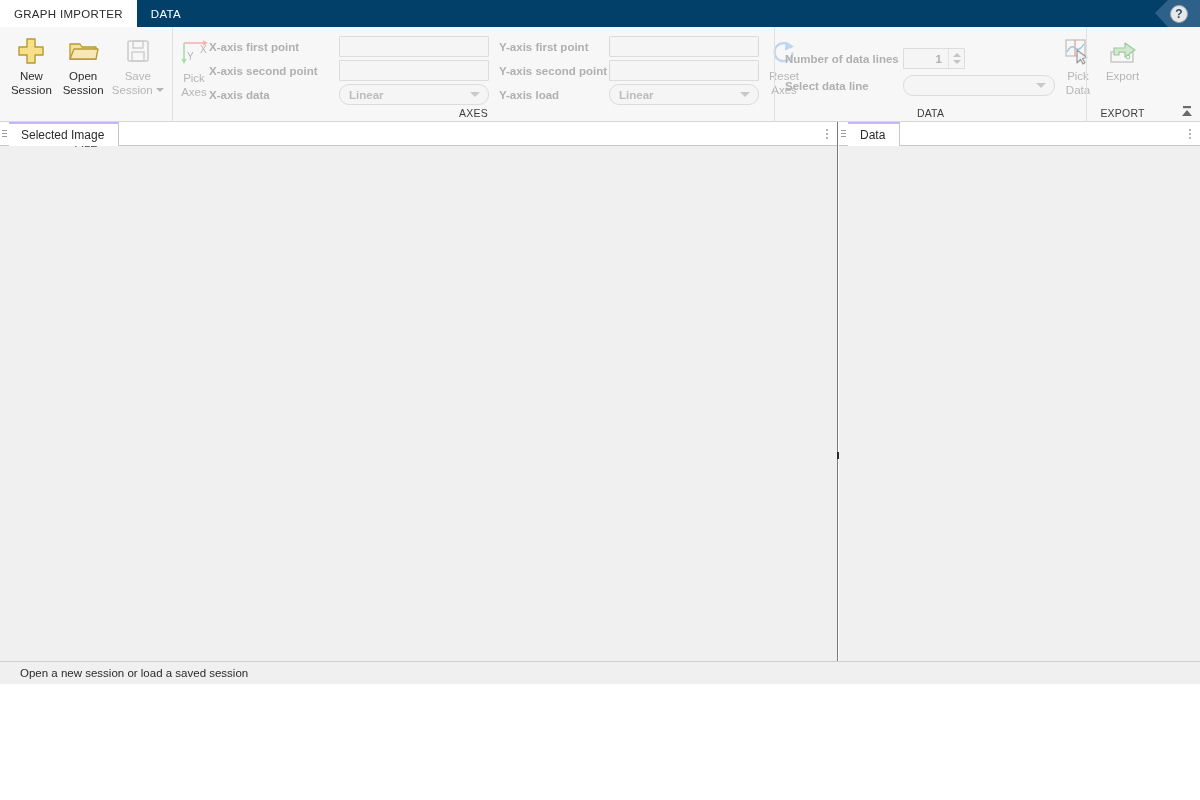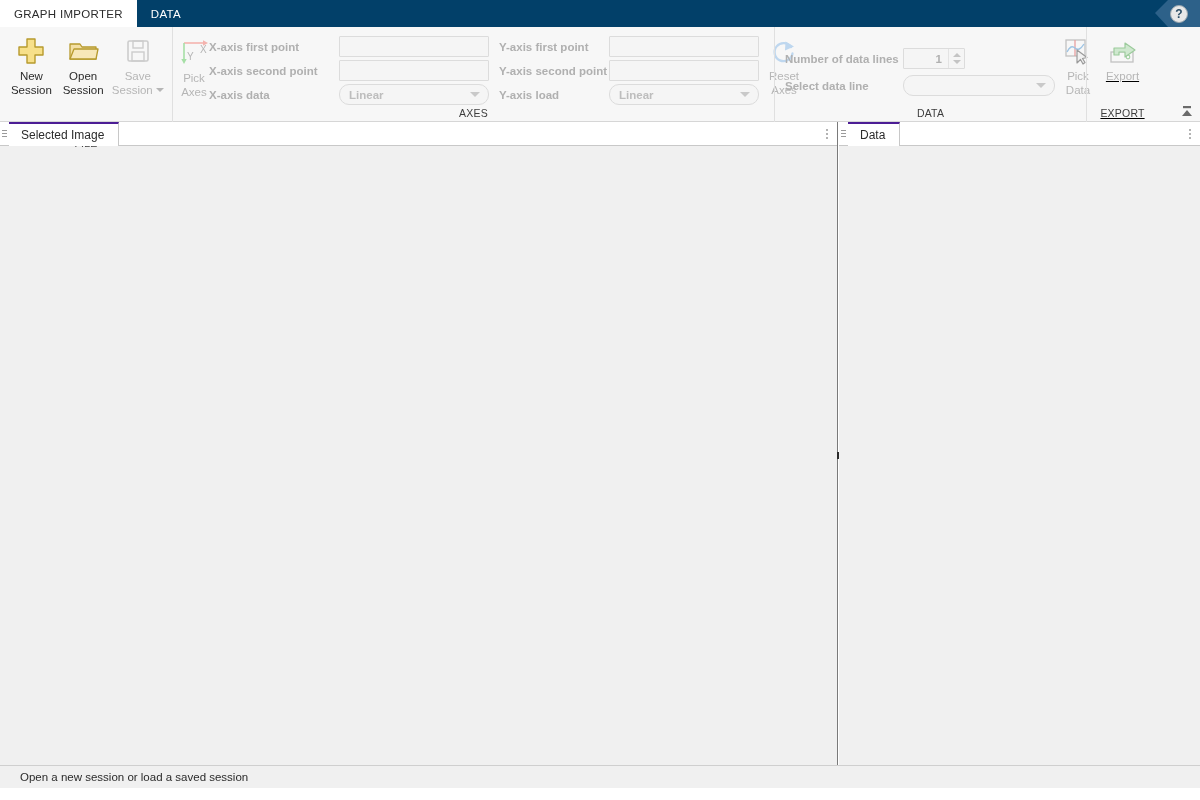--- a/index.html
+++ b/index.html
@@ -4,21 +4,21 @@
 <style>
   * { box-sizing: border-box; }
   html, body {
     margin: 0; padding: 0;
     width: 1200px; height: 800px;
     overflow: hidden;
     font-family: "Liberation Sans", sans-serif;
     background: #ffffff;
   }
   #app {
-    width: 1200px; height: 788px;
+    width: 1200px; height: 684px;
     position: relative;
     display: flex;
     flex-direction: column;
     background: #86efac;
   }
 
   
   .tabstrip {
     height: 27px;
     background: #024069;
@@ -271,21 +271,21 @@
     display: block;
     width: 5px; height: 1px;
     background: #9a9a9a;
   }
   .ptab {
     padding: 0 14px 0 12px;
     display: flex;
     align-items: center;
     font-size: 12px;
     color: #2b2b2b;
-    border-top: 2px solid #4c1d95;
+    border-top: 2px solid #c4b5fd;
     border-right: 1px solid #c8c8c8;
     background: #ffffff;
     margin-bottom: -1px;
     cursor: default;
     user-select: none;
   }
   .ptab-filler {
     flex: 1 1 auto;
     border-bottom: 1px solid #c8c8c8;
     margin-bottom: -1px;
@@ -506,21 +506,21 @@
           <div class="lbl">
             <div>Pick</div>
             <div>Data</div>
           </div>
         </div>
 
       </div>
       <div class="rgroup-title">DATA</div>
     </div>
 
-    <div class="rgroup" style="width:72px;text-decoration:underline;">
+    <div class="rgroup" style="width:72px;">
       <div class="rgroup-body" style="justify-content:center;">
         <div class="bigbtn disabled" style="width:58px;">
           <div class="icon">
             <svg width="30" height="28" viewBox="0 0 30 28">
               <rect x="3" y="15" width="22" height="10" fill="none" stroke="#c2c2c2" stroke-width="1.3"></rect>
               <circle cx="20" cy="20" r="1.8" fill="none" stroke="#a7d2a7" stroke-width="1.2"></circle>
               <path d="M6,18 L6,11 L17,11 L17,6 L27,13 L17,20 L17,15 L11,15 L11,18 Z" fill="#cfe8cf" stroke="#9ccb9c" stroke-width="1.2" stroke-linejoin="round"></path>
             </svg>
           </div>
           <div class="lbl">

